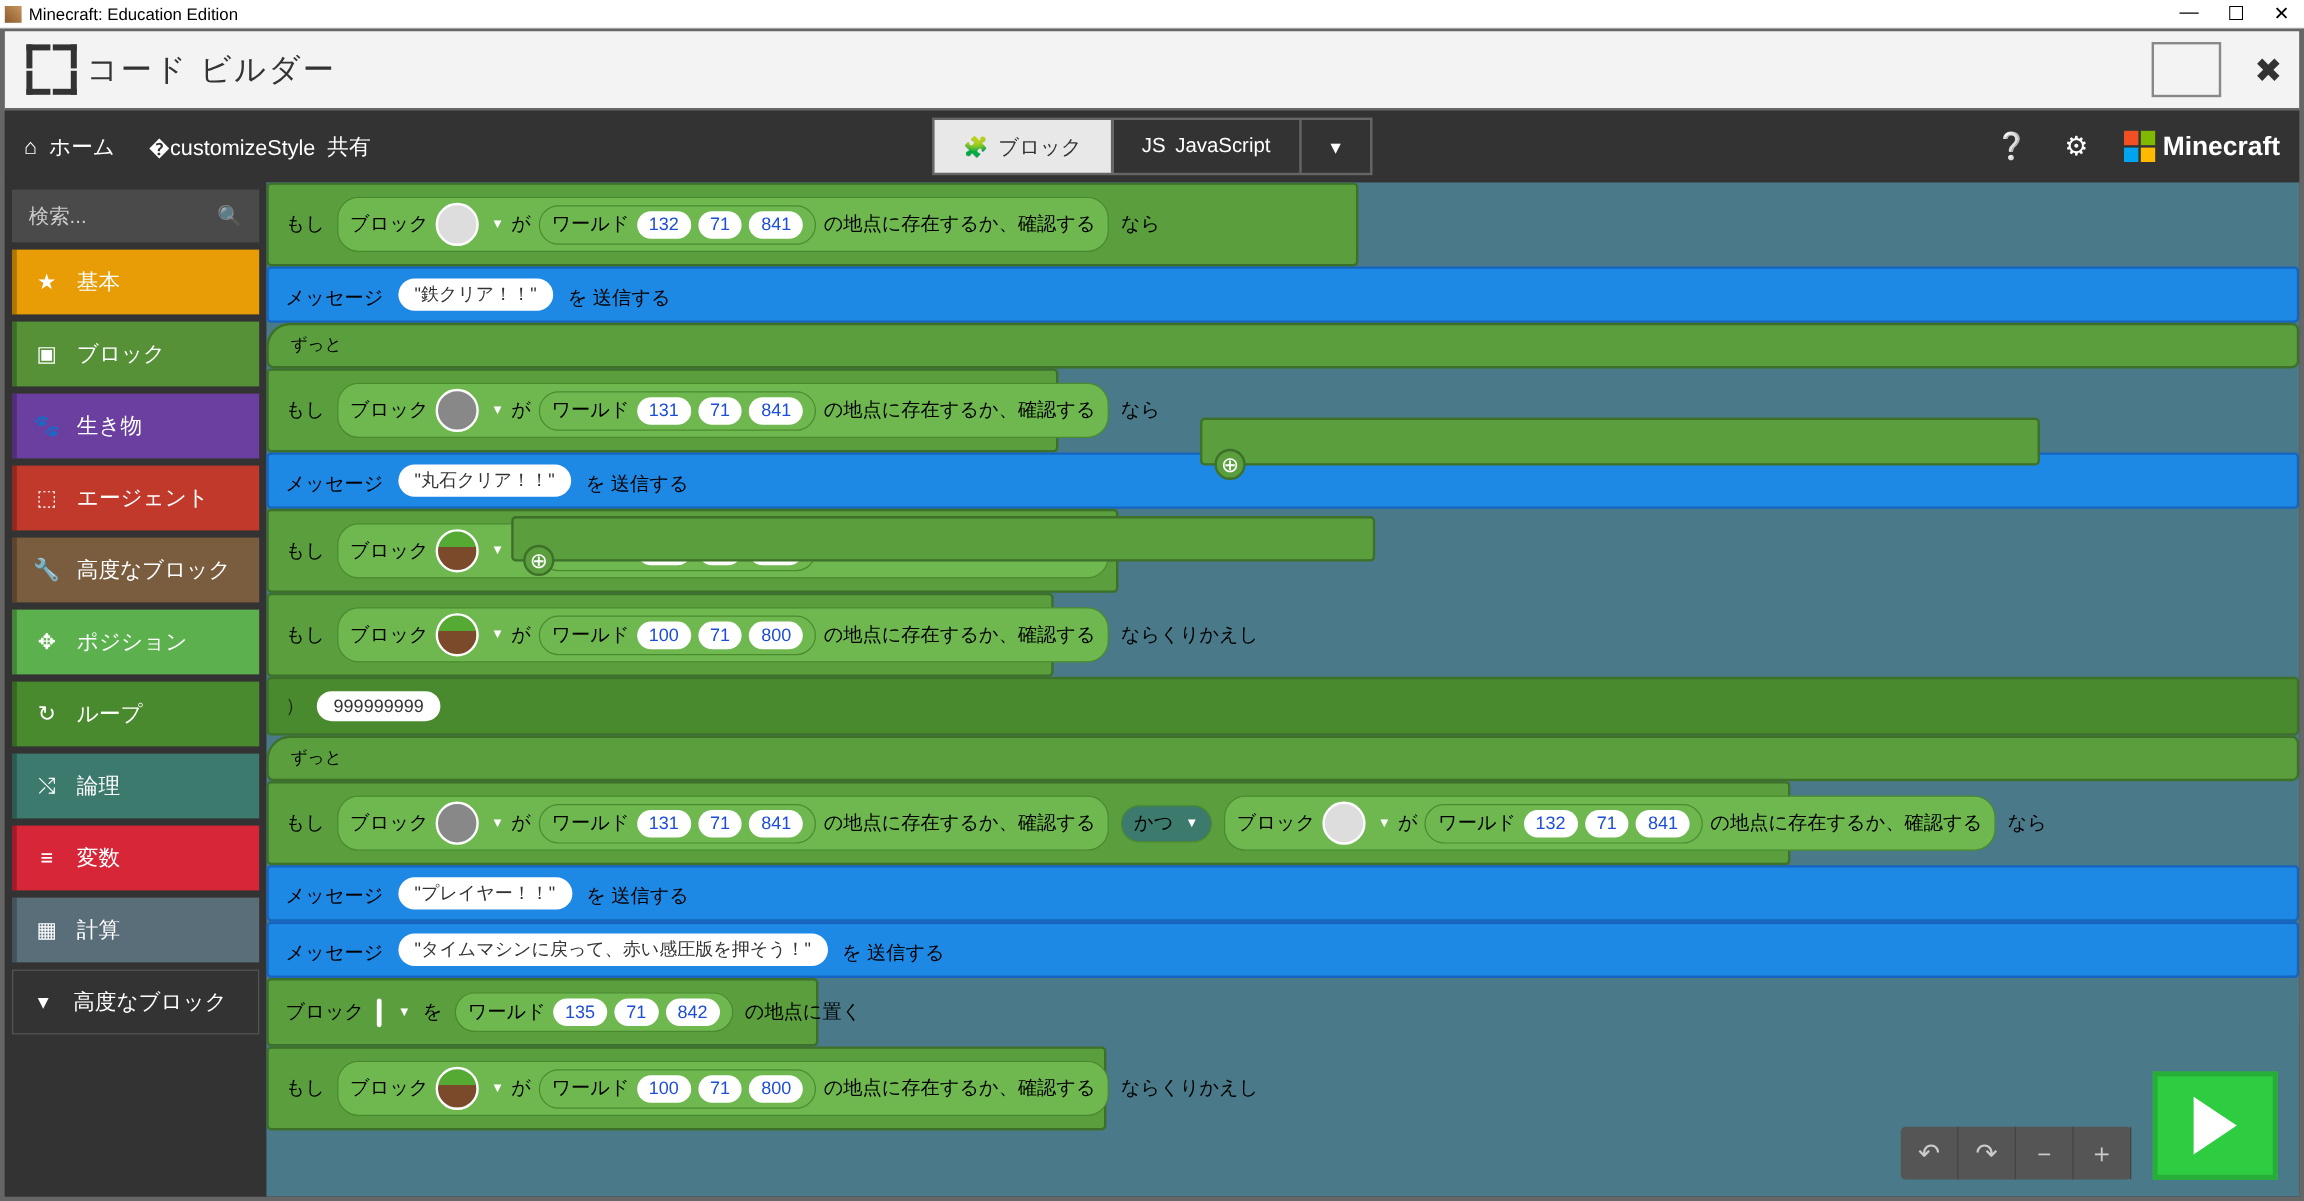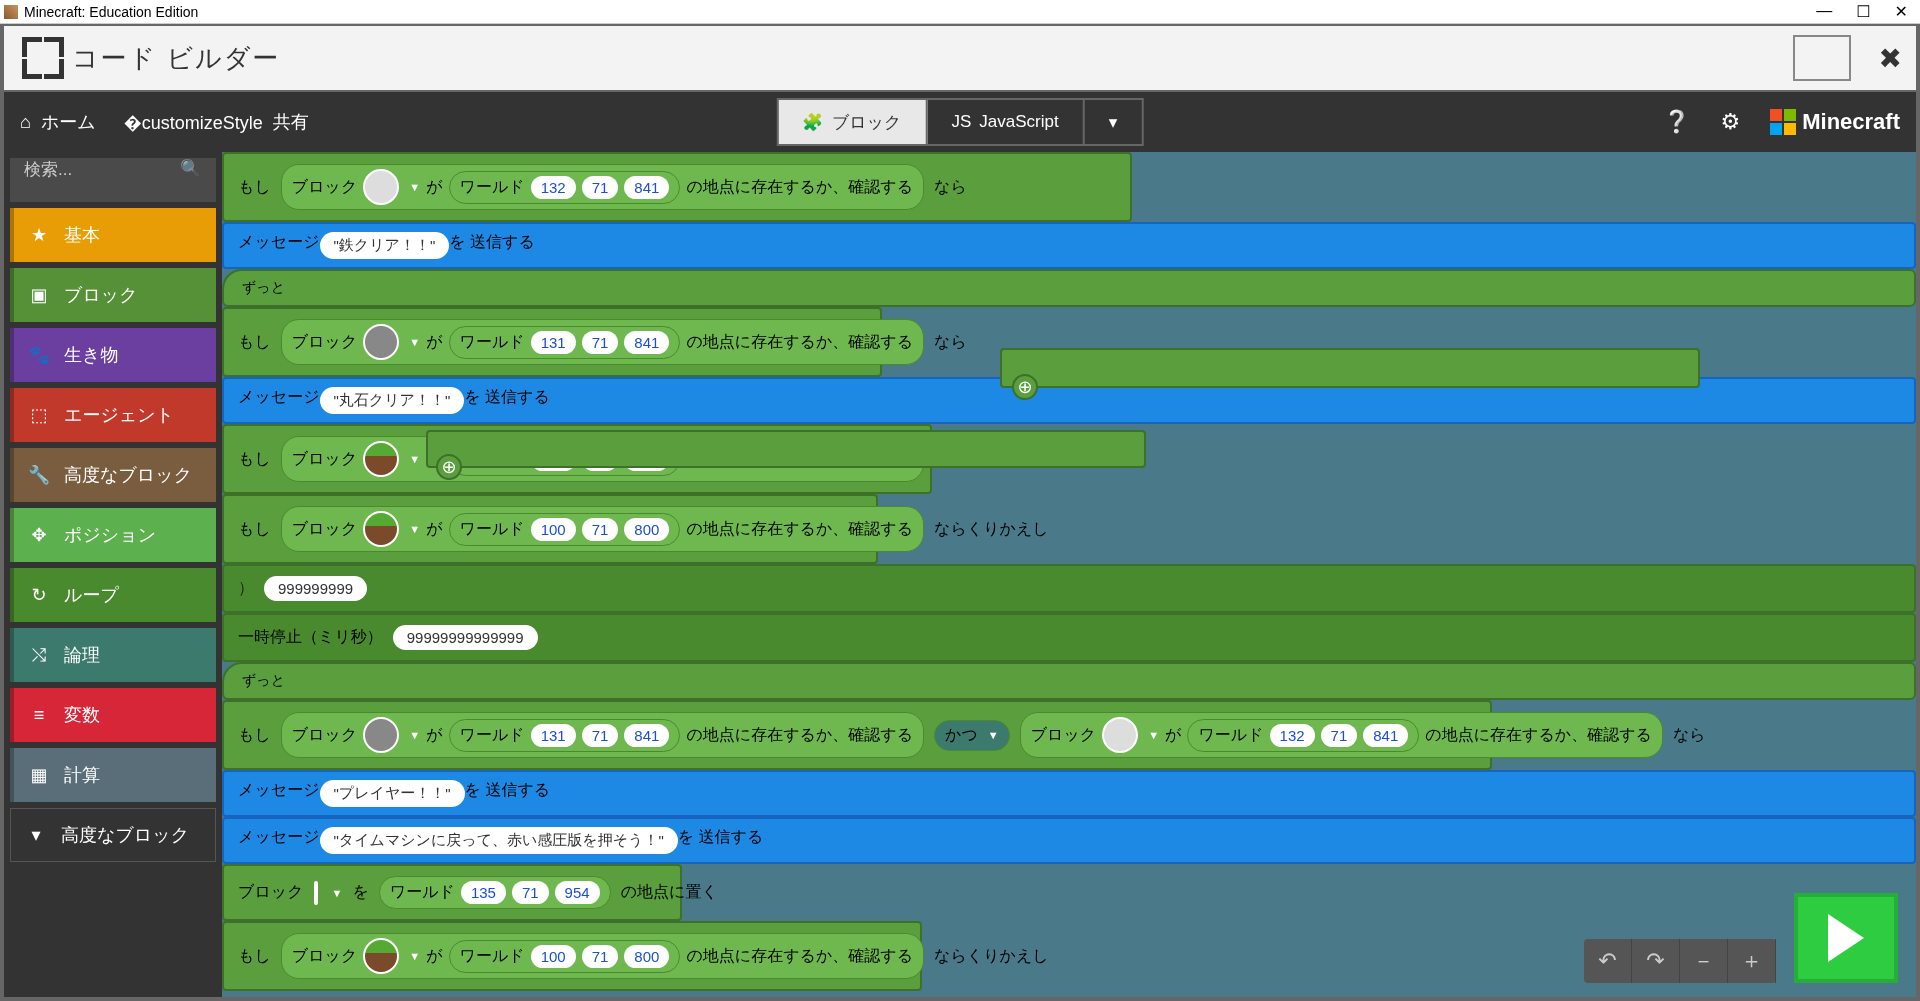--- a/index.html
+++ b/index.html
@@ -24,33 +24,33 @@
 .toolbar .tab{padding:0 24px;display:flex;align-items:center;gap:8px;font-size:17px;border-right:2px solid #666}
 .toolbar .tab.active{background:#e8e8e8;color:#333}
 .toolbar .tab:last-child{border-right:none}
 .toolbar .rr{margin-left:auto;display:flex;align-items:center;gap:30px}
 .toolbar .mslogo{display:flex;align-items:center;gap:6px;font-size:22px;font-weight:600}
 .toolbar .sq4{display:grid;grid-template-columns:12px 12px;grid-template-rows:12px 12px;gap:2px}
 .toolbar .sq4 i:nth-child(1){background:#f25022}.toolbar .sq4 i:nth-child(2){background:#7fba00}
 .toolbar .sq4 i:nth-child(3){background:#00a4ef}.toolbar .sq4 i:nth-child(4){background:#ffb900}
 .main{display:flex;height:calc(100% - 126px)}
 .sidebar{width:218px;background:#333;padding:6px;display:flex;flex-direction:column;gap:6px}
-.search{background:#4a4a4a;height:44px;display:flex;padding:0 14px;color:#ccc;font-size:17px}
+.search{background:#4a4a4a;height:44px;display:flex;align-items:center;padding:0 14px;color:#ccc;font-size:17px}
 .search .mg{margin-left:auto;opacity:.6}
 .cat{height:54px;display:flex;align-items:center;gap:14px;padding:0 14px;color:#fff;font-size:18px;border-left:4px solid rgba(0,0,0,.25)}
 .cat .ci{width:22px;text-align:center;font-size:18px}
 .c-basic{background:#e89c05}.c-player{background:#0a78d6}.c-blocks{background:#569138}
 .c-mobs{background:#6b3fa0}.c-agent{background:#c0392b}.c-game{background:#7a5c3e}
 .c-pos{background:#5cb04e}.c-loop{background:#4a8a2e}.c-logic{background:#3d7a6e}
 .c-var{background:#d72638}.c-math{background:#5a6e7a}.c-adv{background:#333;border:1px solid #555}
 .canvas{flex:1;background:#4a7a8a;position:relative;overflow:hidden}
 .hat{background:#5a9e3e;border:2px solid #3d7028;border-radius:20px 6px 6px 6px;padding:8px 18px;font-size:14px}
 .cblock{background:#5a9e3e;border:2px solid #3d7028;padding:10px 14px;display:flex;align-items:center;gap:10px;border-radius:4px;flex-wrap:nowrap;white-space:nowrap}
 .cblock.dk{background:#4a8a2e}
-.bblock{background:#1e88e5;border:2px solid #1565c0;padding:8px 14px;display:flex;align-items:flex-start;gap:0;border-radius:4px;white-space:nowrap}
+.bblock{background:#1e88e5;border:2px solid #1565c0;padding:8px 14px;display:flex;align-items:flex-end;gap:12px;border-radius:4px;white-space:nowrap}
 .pill{background:#fff;color:#333;border-radius:18px;padding:4px 14px;font-size:15px;display:inline-flex;align-items:center}
 .gpill{background:#6fb850;border:1px solid #4a8a2e;border-radius:18px;padding:4px 10px;display:inline-flex;align-items:center;gap:6px}
 .npill{background:#fff;color:#1d4ed8;border-radius:14px;padding:3px 10px;font-size:15px;min-width:36px;text-align:center}
 .bsel{width:36px;height:36px;background:#888;border-radius:50%;border:2px solid #fff;display:inline-flex;align-items:center;justify-content:center}
 .bsel.grass{background:linear-gradient(#5a3 40%,#7a4a2a 40%)}
 .bsel.stone{background:#888}
 .bsel.iron{background:#ddd}
 .bsel.slab{background:#a0522d;height:24px;border-radius:6px}
 .dd{margin-left:4px;color:#fff;font-size:11px}
 .plus{width:26px;height:26px;background:#5a9e3e;border:2px solid #3d7028;border-radius:50%;display:flex;align-items:center;justify-content:center;color:#fff;font-size:18px;position:absolute}
@@ -262,24 +262,20 @@
         </span>
         <span>ならくりかえし</span>
       </div>
       <div class="cblock dk" style="left:856px;top:154px">
         <span style="opacity:.7">）</span>
           <span class="pill">999999999</span>
       </div>
       <div style="position:absolute;left:778px;top:196px;width:700px;height:40px;background:#5a9e3e;border:2px solid #3d7028;border-radius:4px"></div>
       <div class="plus" style="left:790px;top:222px">⊕</div>
 
-      <div class="cblock dk" style="left:230px;top:234px">
-        <span>一時停止（ミリ秒）</span>
-          <span class="pill">99999999999999</span>
-      </div>
       <div style="position:absolute;left:204px;top:278px;width:720px;height:38px;background:#5a9e3e;border:2px solid #3d7028;border-radius:4px"></div>
       <div class="plus" style="left:214px;top:302px">⊕</div>
 
       <div class="hat" style="left:216px;top:322px"><span>ずっと</span></div>
 
       <div class="cblock" style="left:230px;top:370px;width:1270px">
         <span>もし</span>
         <span class="gpill">
             <span>ブロック</span>
             <span class="bsel stone"></span>
@@ -326,21 +322,21 @@
 
       <div class="cblock" style="left:250px;top:526px;width:460px">
         <span>ブロック</span>
           <span class="bsel slab"></span>
           <span class="dd">▼</span>
         <span>を</span>
         <span class="gpill">
             <span>ワールド</span>
             <span class="npill">135</span>
             <span class="npill">71</span>
-            <span class="npill">954</span>
+            <span class="npill">842</span>
           </span>
         <span>の地点に置く</span>
       </div>
 
       <div class="cblock" style="left:250px;top:584px;width:700px">
         <span>もし</span>
         <span class="gpill">
             <span>ブロック</span>
             <span class="bsel grass"></span>
             <span class="dd">▼</span>

